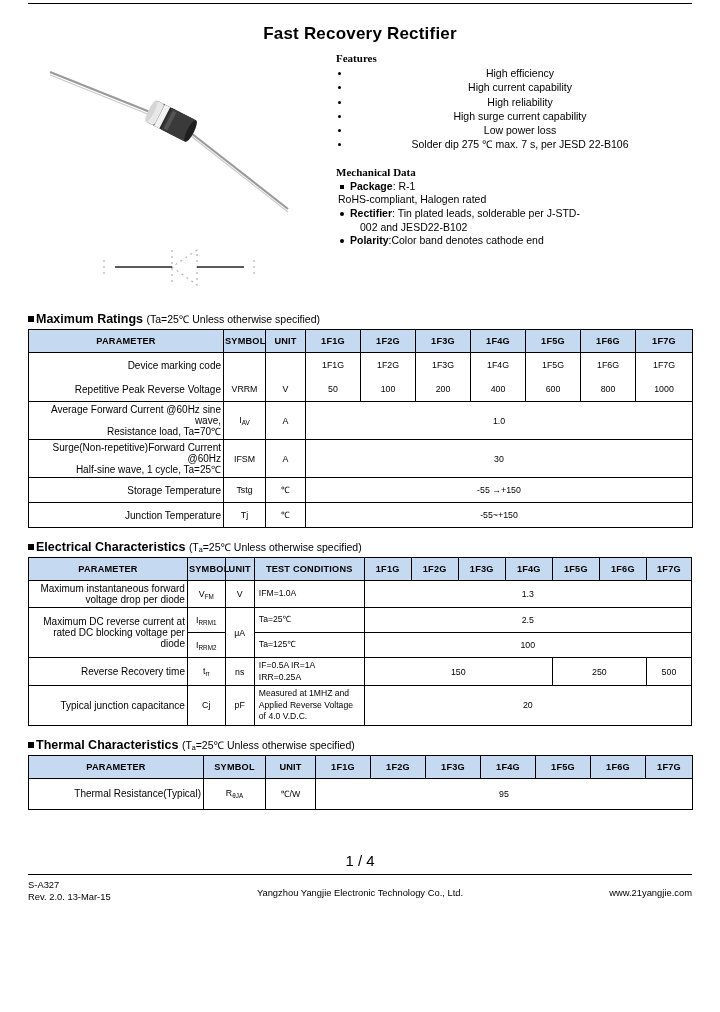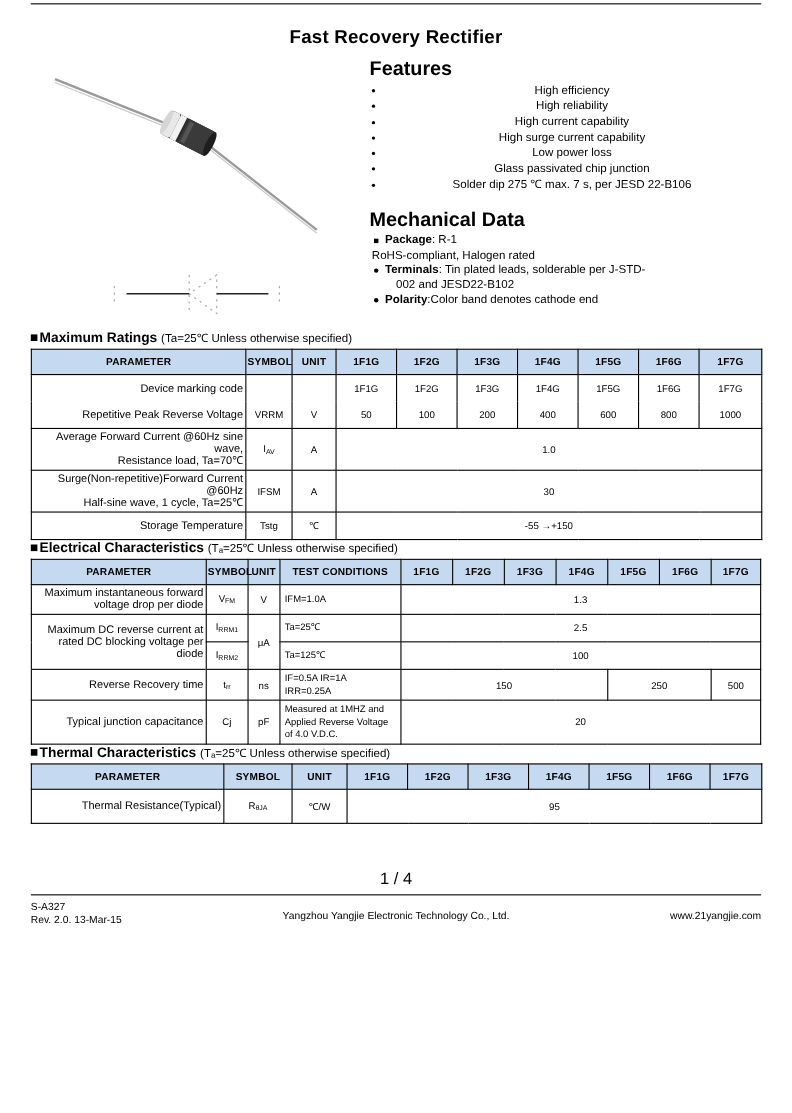--- a/index.html
+++ b/index.html
@@ -85,23 +85,24 @@
     width:308px;height:232px;
   }
   .artwork svg{display:block;}
 
   .specs{
     position:absolute;
     left:308px;top:0;
     width:356px;
   }
   .sec-head{
-    font-size:18px;
+    font-size:11px;
     font-weight:bold;
     margin:0 0 2px 0;
+    font-family:Liberation Serif, serif;
   }
   ul.bullets{
     list-style:none;
     margin:0;padding:0;text-align:center;
   }
   ul.bullets li{
     font-size:10.5px;
     line-height:14.3px;
     padding-left:12px;
     position:relative;
@@ -140,21 +141,21 @@
     background:#000;
     border-radius:50%;
   }
   ul.sqbullets li.plain{padding-left:2px;}
   ul.sqbullets li.plain:before{content:none;}
   ul.sqbullets li.cont{padding-left:24px;}
   ul.sqbullets li.cont:before{content:none;}
   .b{font-weight:bold;}
 
   
-  .tsec{}
+  .tsec{margin-top:12px;}
   .tsec-title{
     font-size:12.5px;
     font-weight:bold;
     margin-bottom:3px;
     white-space:nowrap;
   }
   .tsec-title .sq{
     display:inline-block;
     width:6px;height:6px;
     background:#000;
@@ -273,34 +274,33 @@
           <line x1="222" y1="206" x2="222" y2="220"></line>
         </g>
       </svg>
     </div>
 
     <div class="specs">
 
       <div class="sec-head">Features</div>
       <ul class="bullets">
         <li>High efficiency</li>
+        <li>High current capability</li>
         <li>High reliability</li>
-        <li>High current capability</li>
         <li>High surge current capability</li>
         <li>Low power loss</li>
-        <li>Glass passivated chip junction</li>
         <li>Solder dip 275 ℃ max. 7 s, per JESD 22-B106</li>
       </ul>
 
       <div class="mech">
         <div class="sec-head">Mechanical Data</div>
         <ul class="sqbullets">
           <li class="sq"><span class="b">Package</span><span>: R-1</span></li>
           <li class="plain">RoHS-compliant, Halogen rated</li>
-          <li class="rd"><span class="b">Terminals</span><span>: Tin plated leads, solderable per J-STD-</span></li>
+          <li class="rd"><span class="b">Rectifier</span><span>: Tin plated leads, solderable per J-STD-</span></li>
           <li class="cont">002 and JESD22-B102</li>
           <li class="rd"><span class="b">Polarity</span><span>:Color band denotes cathode end</span></li>
         </ul>
       </div>
 
     </div>
   </div>
 
   <div class="tsec">
     <div class="tsec-title">
@@ -375,20 +375,26 @@
           </td>
           <td>IFSM</td>
           <td>A</td>
           <td colspan="7">30</td>
         </tr>
         <tr>
           <td class="pname">Storage Temperature</td>
           <td>Tstg</td>
           <td>℃</td>
           <td colspan="7">-55 →+150</td>
+        </tr>
+        <tr>
+          <td class="pname">Junction Temperature</td>
+          <td>Tj</td>
+          <td>℃</td>
+          <td colspan="7">-55~+150</td>
         </tr>
       </tbody>
     </table>
   </div>
 
   <div class="tsec">
     <div class="tsec-title">
       <span class="sq"></span><span>Electrical Characteristics</span>
       <span class="cond">(Tₐ=25℃ Unless otherwise specified)</span>
     </div>

